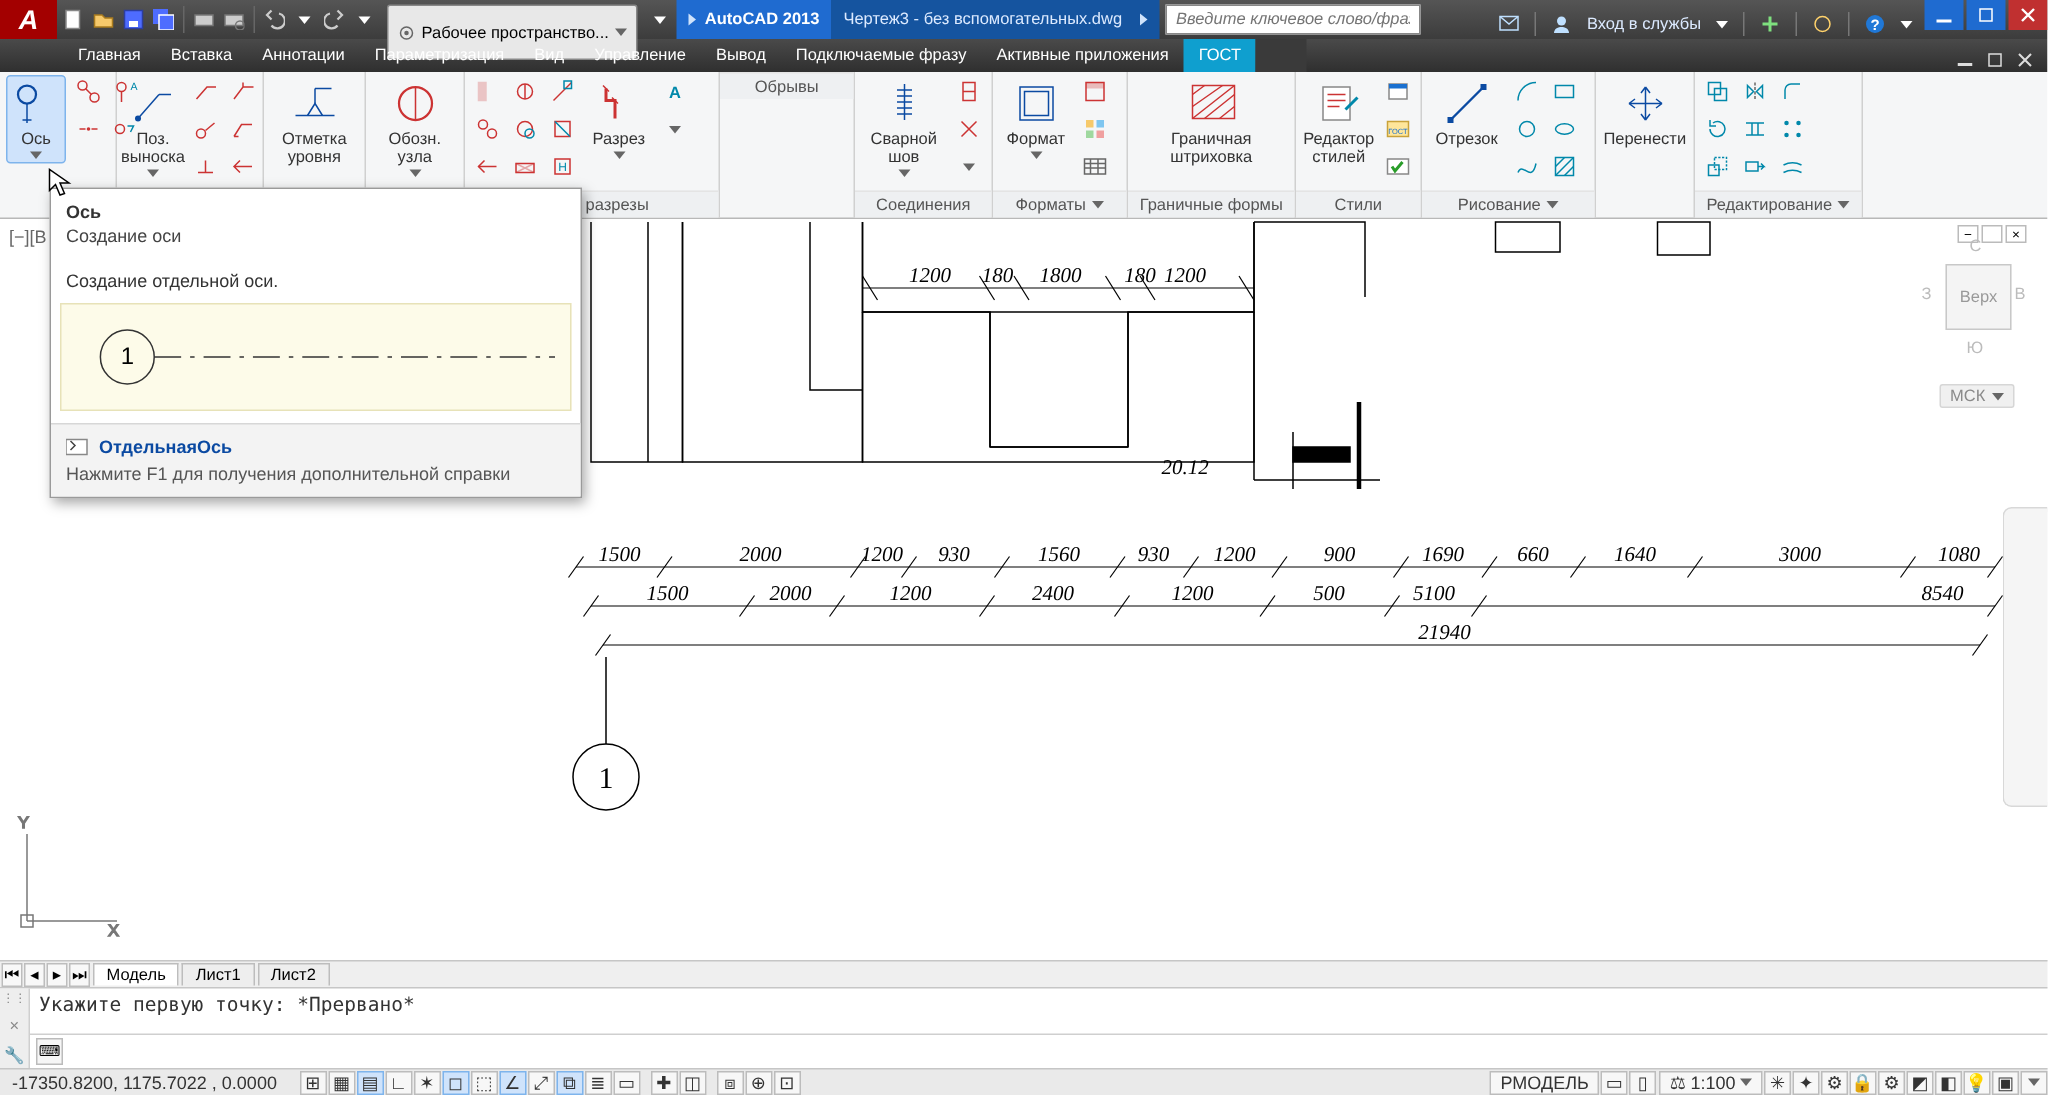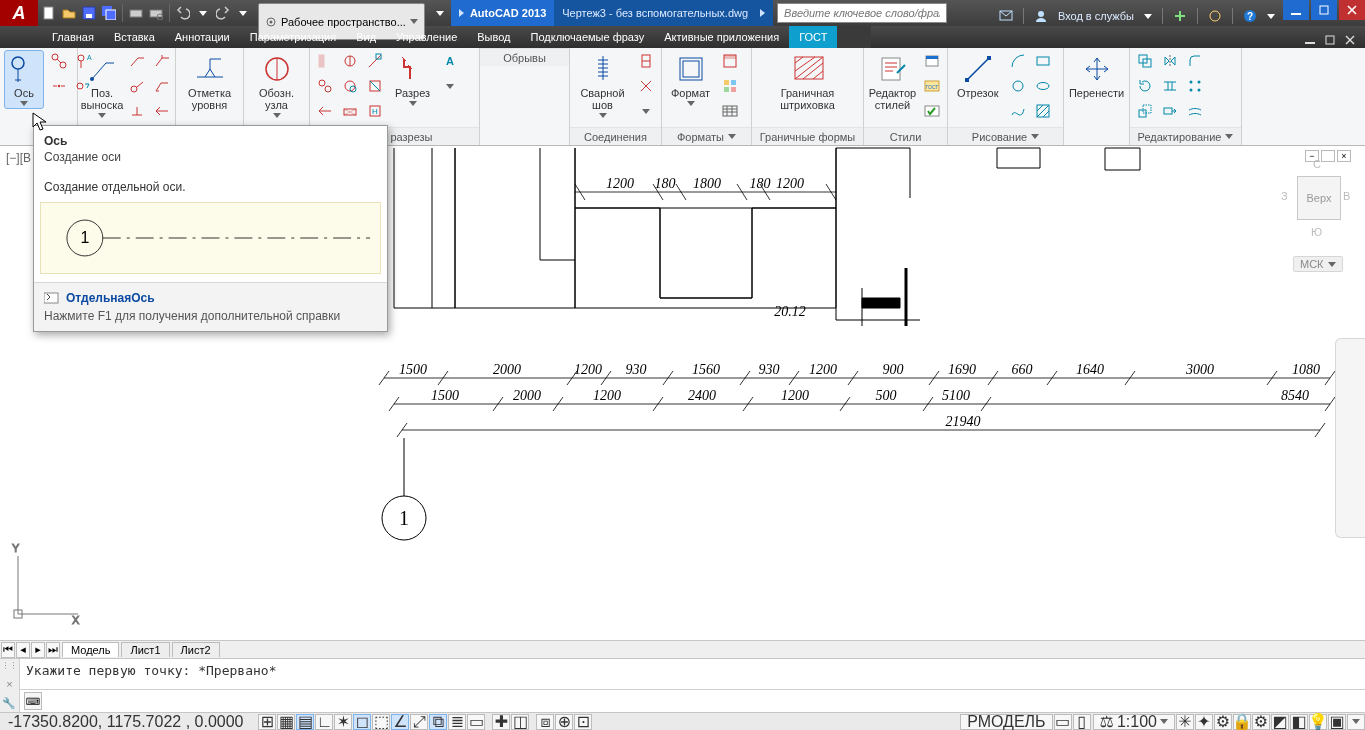--- a/index.html
+++ b/index.html
@@ -85,21 +85,21 @@
 
 .cmdzone{position:absolute;left:0;right:0;bottom:18px;height:54px;background:#fff;border-top:1px solid #c6c6c6;display:flex}
 .cmdzone .handle{width:20px;background:#eee;border-right:1px solid #cfcfcf;display:flex;flex-direction:column;align-items:center;justify-content:space-between;padding:2px 0}
 .cmdzone .lines{flex:1;display:flex;flex-direction:column}
 .cmdzone .hist{flex:1;padding:4px 6px 0 6px;font-family:Consolas,monospace;font-size:13px;color:#333;border-bottom:1px solid #cfcfcf}
 .cmdzone .inp{height:22px;display:flex;align-items:center}
 .cmdzone .inp .prompt{width:18px;height:18px;margin:0 4px;border:1px solid #bbb;display:flex;align-items:center;justify-content:center;font-size:10px;background:#f6f6f6}
 .cmdzone .inp input{flex:1;border:none;outline:none;height:20px;font-family:Consolas,monospace;font-size:13px;padding:0 4px}
 
 
-.status{position:absolute;left:0;right:0;bottom:0;height:18px;background:#eaeaea;border-top:1px solid #c6c6c6;display:flex;align-items:center;font-size:16px;color:#333}
+.status{position:absolute;left:0;right:0;bottom:0;height:18px;background:#eaeaea;border-top:1px solid #c6c6c6;display:flex;align-items:center;font-size:12px;color:#333}
 .status .coords{padding:0 8px;white-space:nowrap}
 .status .sbtn{width:18px;height:16px;border:1px solid #bcbcbc;background:#f7f7f7;margin-left:1px;display:flex;align-items:center;justify-content:center}
 .status .sbtn.on{background:#cfe3fb;border-color:#7eb4ec}
 .status .sep{width:6px}
 .status .flex{flex:1}
 .status .pill{padding:0 6px;height:16px;display:flex;align-items:center;border:1px solid #bcbcbc;background:#f7f7f7;margin-left:2px;gap:3px}
 
 .tri-down{width:0;height:0;border-left:4px solid transparent;border-right:4px solid transparent;border-top:5px solid #666;display:inline-block}
 .tri-down.w{border-top-color:#fff}
 .tri-right{width:0;height:0;border-top:4px solid transparent;border-bottom:4px solid transparent;border-left:5px solid #cfe3fb}

